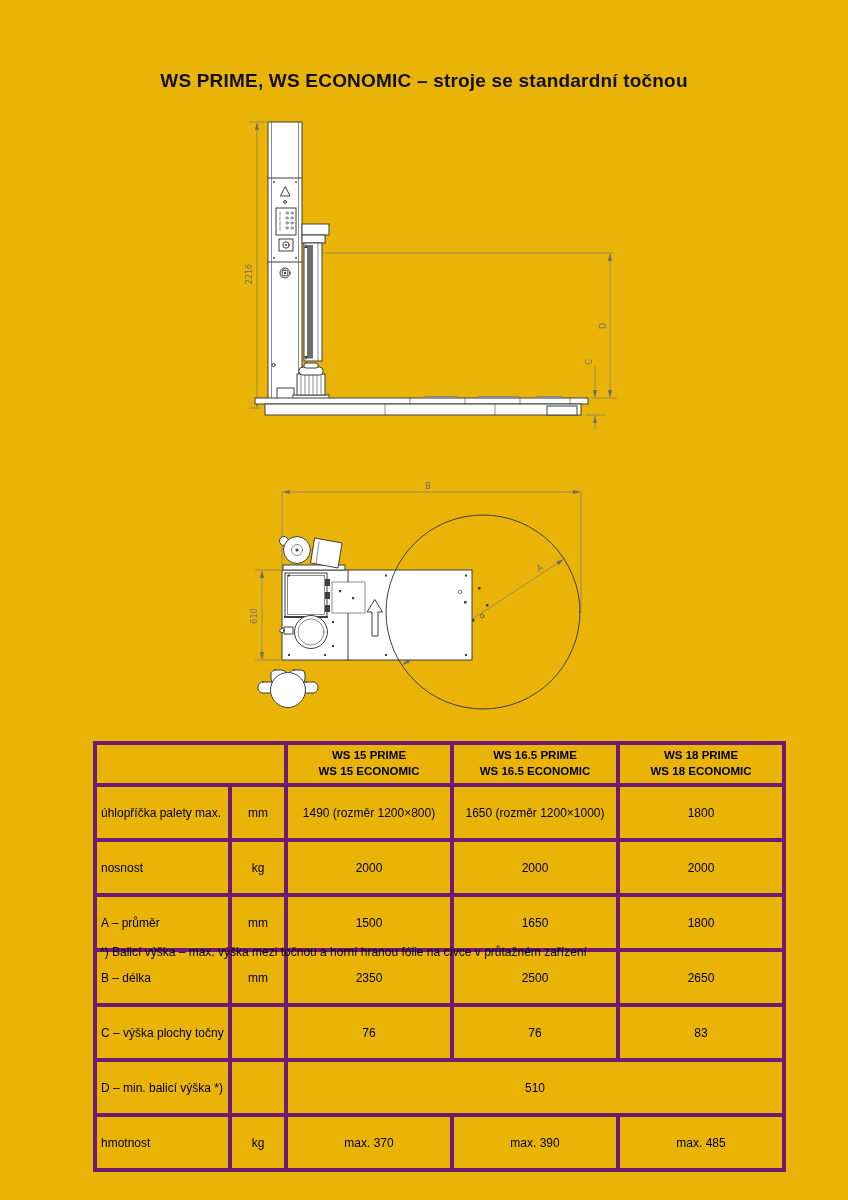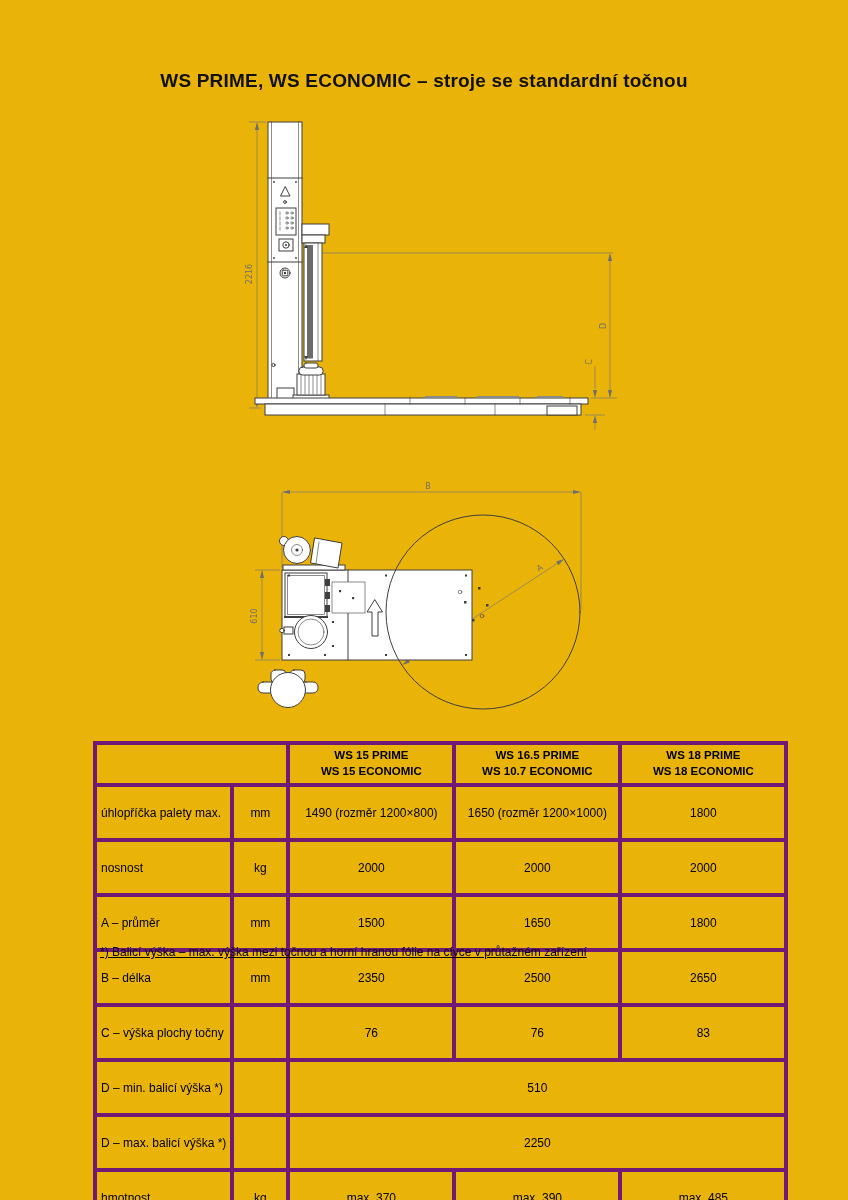--- a/index.html
+++ b/index.html
@@ -30,21 +30,21 @@
   }
   .spec-table td,.spec-table th{border:4px solid #701a75;overflow:hidden;white-space:nowrap;}
   .spec-table{border:2px solid #000;}
   .spec-table th{height:36px;font-size:11.5px;font-weight:bold;text-align:center;line-height:1.35;padding:1px 0;}
   .spec-table thead th{border-bottom:2px solid #000;}
   .spec-table td{height:19px;padding:12px 4px;}
   .spec-table td.lbl{text-align:left;}
   .spec-table td.unit{text-align:center;padding:16px;}
   .spec-table td.val,.spec-table th.model{border-left:2px solid #000;text-align:center;}
   .footnote{
-    position:absolute;left:100px;top:945px;font-size:12px;color:#000;text-decoration:underline;
+    position:absolute;left:100px;top:945px;font-size:12px;color:#000;
   }
 </style>
 </head>
 <body>
 
 <div class="page">
 
   <div class="title">WS PRIME, WS ECONOMIC – stroje se standardní točnou</div>
 
   <svg id="side-view" class="drawing" width="400" height="320" viewBox="0 0 400 320">
@@ -248,21 +248,21 @@
     </colgroup>
     <thead>
       <tr>
         <th colspan="2"></th>
         <th class="model">
           <div>WS 15 PRIME</div>
           <div>WS 15 ECONOMIC</div>
         </th>
         <th class="model">
           <div>WS 16.5 PRIME</div>
-          <div>WS 10.7 ECONOMIC</div>
+          <div>WS 16.5 ECONOMIC</div>
         </th>
         <th class="model">
           <div>WS 18 PRIME</div>
           <div>WS 18 ECONOMIC</div>
         </th>
       </tr>
     </thead>
     <tbody>
       <tr>
         <td class="lbl">úhlopříčka palety max.</td>
@@ -298,25 +298,20 @@
         <td class="val">76</td>
         <td class="val">76</td>
         <td class="val">83</td>
       </tr>
       <tr>
         <td class="lbl">D – min. balicí výška *)</td>
         <td class="unit"></td>
         <td class="val" colspan="3">510</td>
       </tr>
       <tr>
-        <td class="lbl">D – max. balicí výška *)</td>
-        <td class="unit"></td>
-        <td class="val" colspan="3">2250</td>
-      </tr>
-      <tr>
         <td class="lbl">hmotnost</td>
         <td class="unit">kg</td>
         <td class="val">max. 370</td>
         <td class="val">max. 390</td>
         <td class="val">max. 485</td>
       </tr>
     </tbody>
   </table>
 
   <div class="footnote">*) Balicí výška – max. výška mezi točnou a horní hranou fólie na cívce v průtažném zařízení</div>

